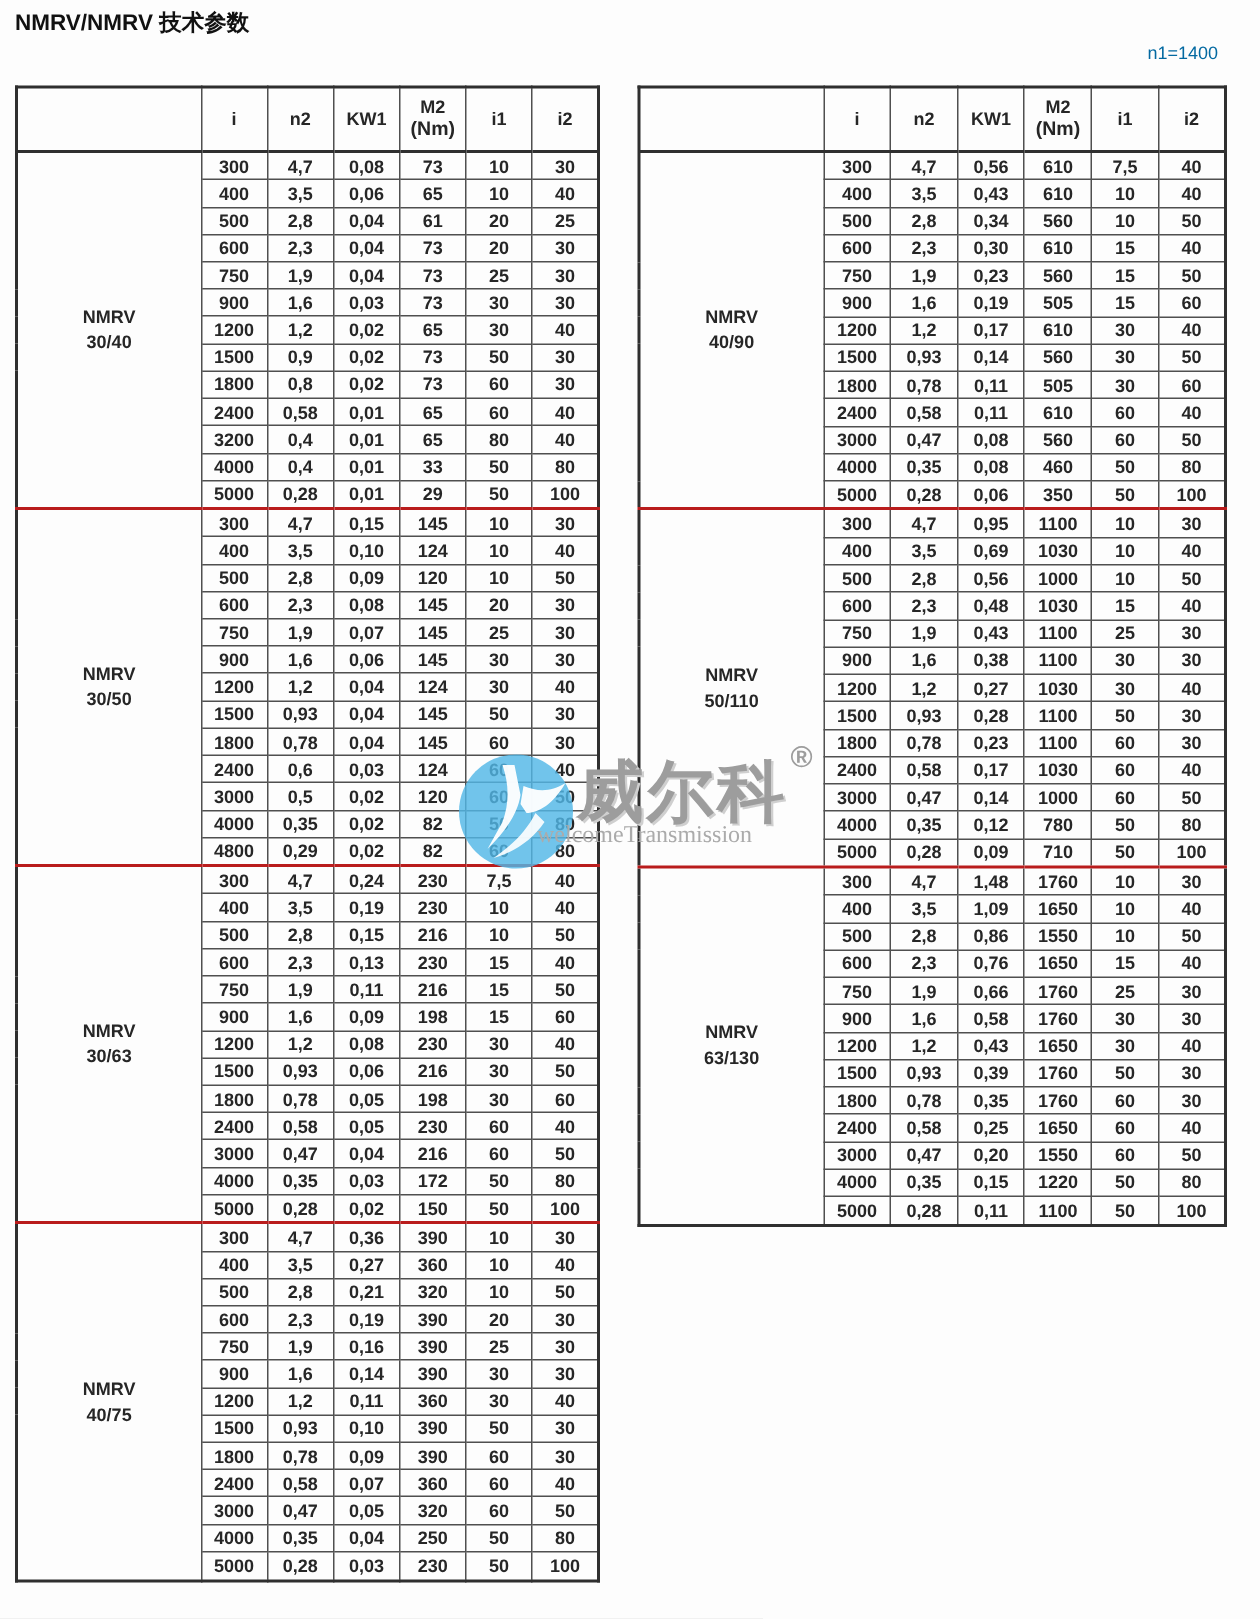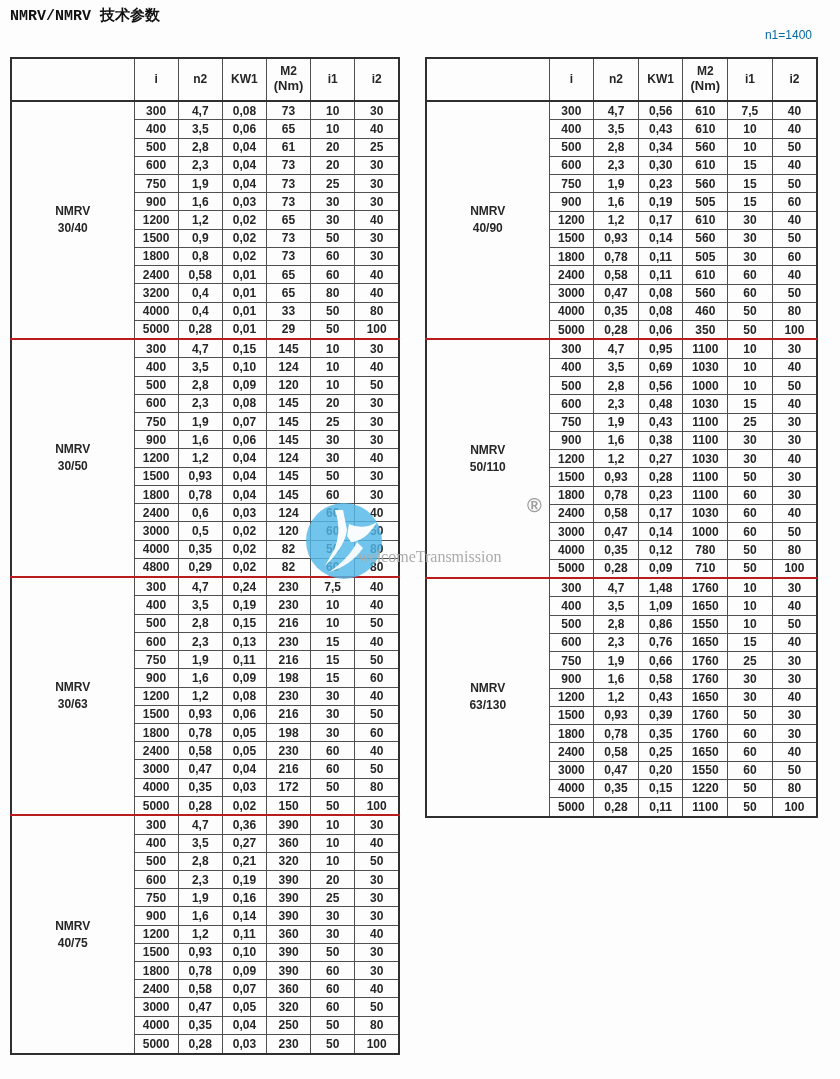--- a/index.html
+++ b/index.html
@@ -1,18 +1,18 @@
 <!DOCTYPE html>
 <html><head>
 <meta charset="utf-8">
 <style>
   html,body{margin:0;padding:0;background:#e8e8e8;}
   .page{position:relative;width:840px;height:1079px;background:#fdfdfd;overflow:hidden;
         font-family:"Liberation Sans",sans-serif;}
-  .title-zh{position:absolute;left:10px;top:6px;font-size:15px;font-weight:bold;color:#111;font-family:Liberation Mono, monospace;}
+  .title-zh{position:absolute;left:10px;top:6px;font-size:15px;font-weight:bold;color:#111;}
   .title-en{position:absolute;left:10px;top:29px;font-size:15px;font-weight:bold;color:#111;}
   .note{position:absolute;right:28px;top:28px;font-size:12px;color:#0369a1;}
   table.spec-table{position:absolute;border-collapse:collapse;table-layout:fixed;
         border:2px solid #2f2f2f;}
   #table-left{left:10px;top:57px;width:390px;height:998px;}
   #table-right{left:425px;top:57px;width:393px;height:761px;}
   .spec-table th,.spec-table td{border:1px solid #4f4f4f;text-align:center;vertical-align:middle;
         font-size:12px;font-weight:bold;color:#262626;padding:0;overflow:hidden;}
   .spec-table thead tr{height:43px;}
   .spec-table thead th{border-bottom:2px solid #2f2f2f;line-height:1.15;}
@@ -841,16 +841,17 @@
       </tbody>
     </table>
 
   <div class="watermark">
     <svg class="wm-logo" width="78" height="78" viewBox="0 0 78 78">
       <circle cx="39" cy="39" r="38" fill="#52b7e6" fill-opacity="0.82"></circle>
       <path d="M30 8 C34 20 35 32 30 46 L20 64 C30 54 40 42 42 28 L38 8 Z" fill="#ffffff" fill-opacity="0.95"></path>
       <path d="M44 22 C54 26 62 26 72 20 C64 34 54 40 46 40 L42 34 Z" fill="#ffffff" fill-opacity="0.95"></path>
       <path d="M24 70 C36 62 46 52 52 40 L58 46 C50 58 38 66 24 70 Z" fill="#ffffff" fill-opacity="0.9"></path>
     </svg>
+    <span class="wm-zh">威尔科</span>
     <span class="wm-r">®</span>
     <div class="wm-en">welcomeTransmission</div>
   </div>
 </div>
 
 </body></html>

